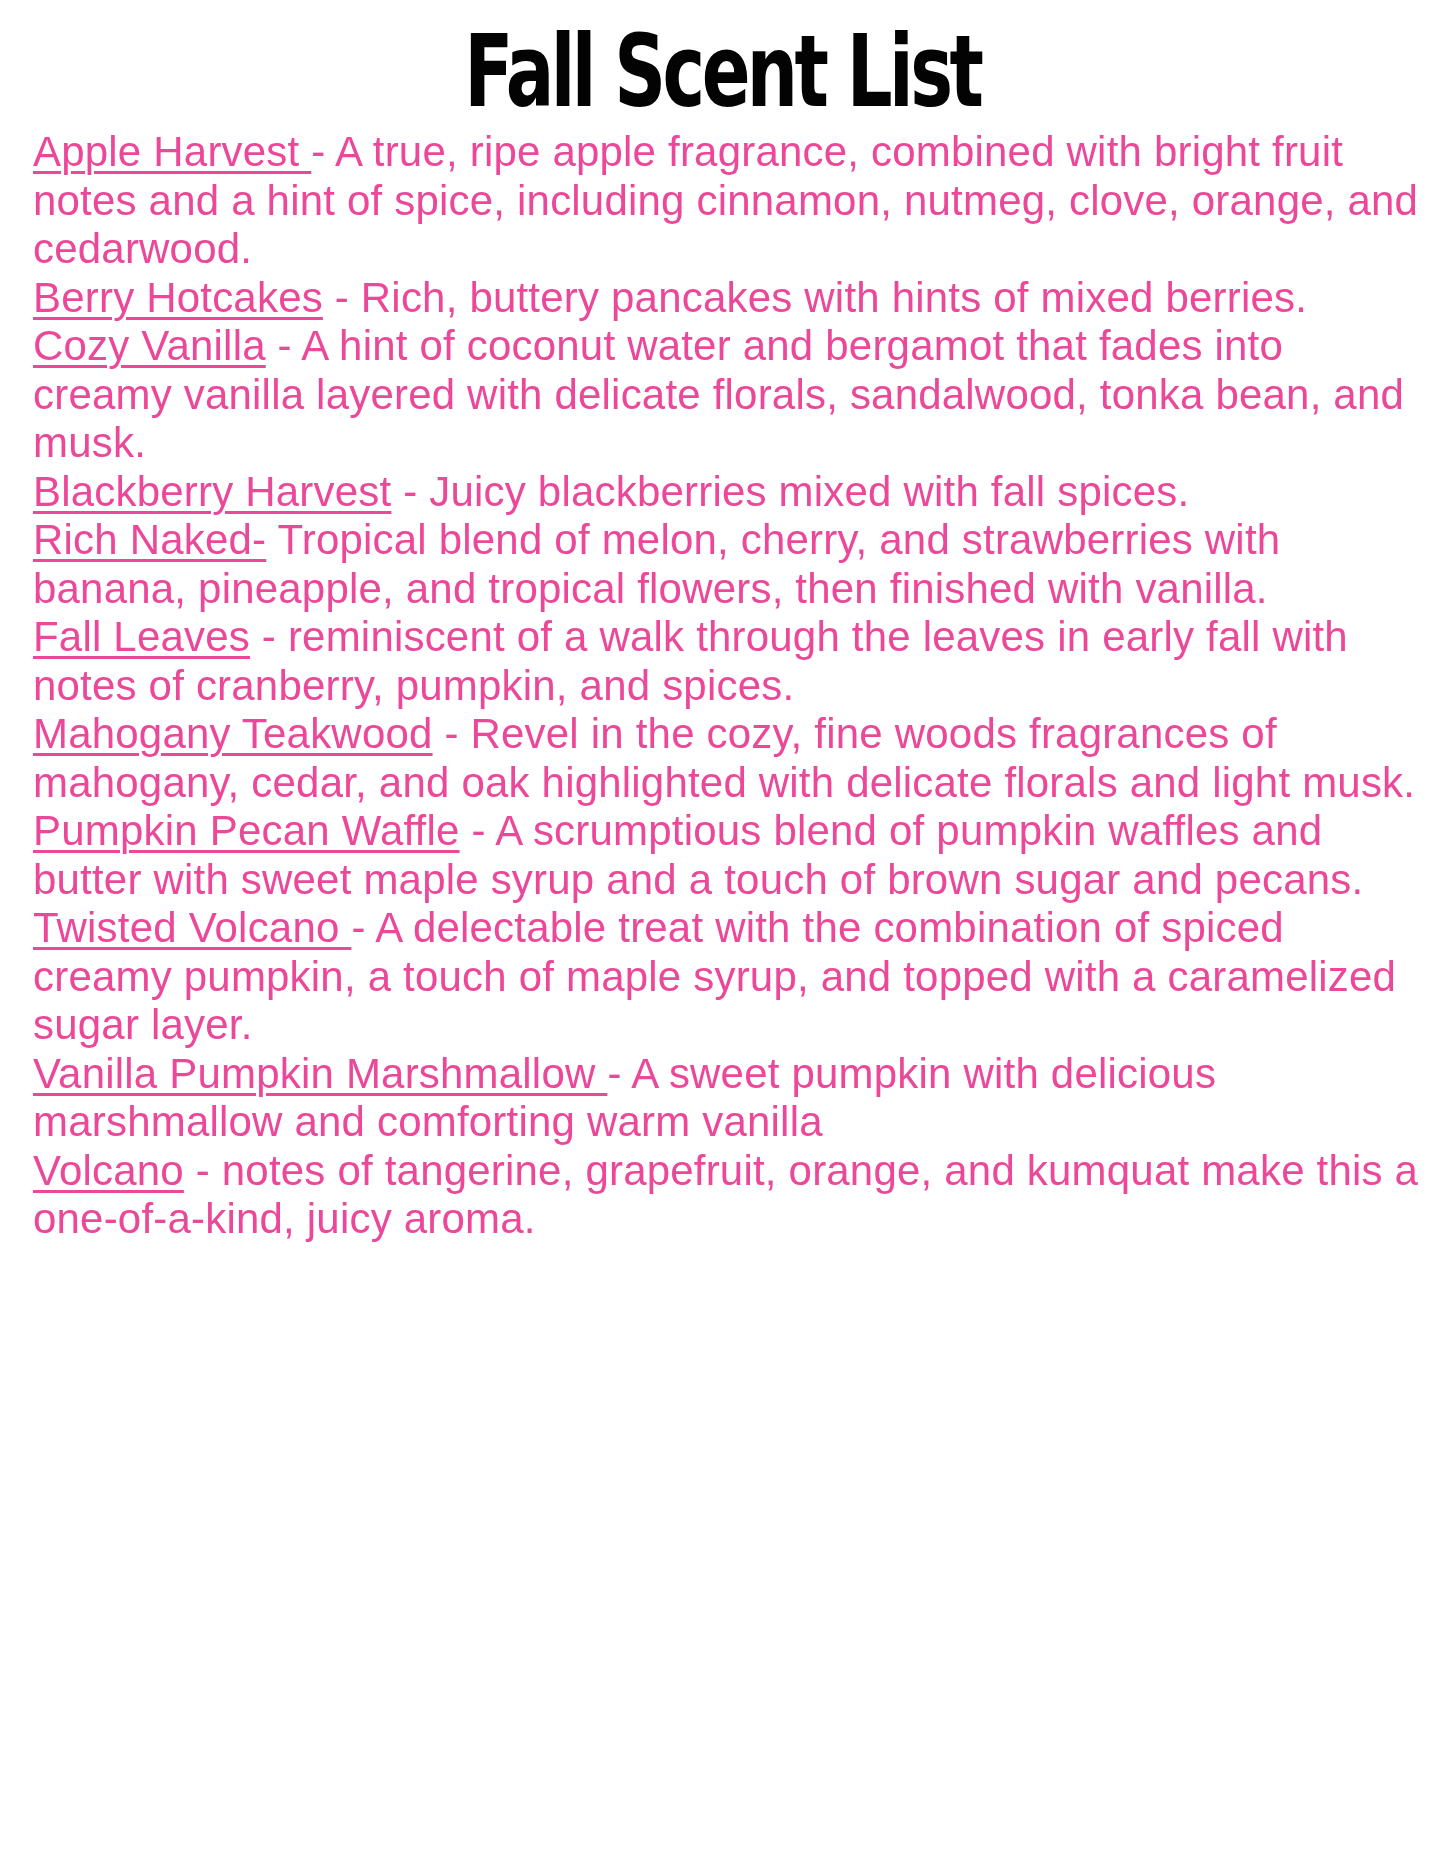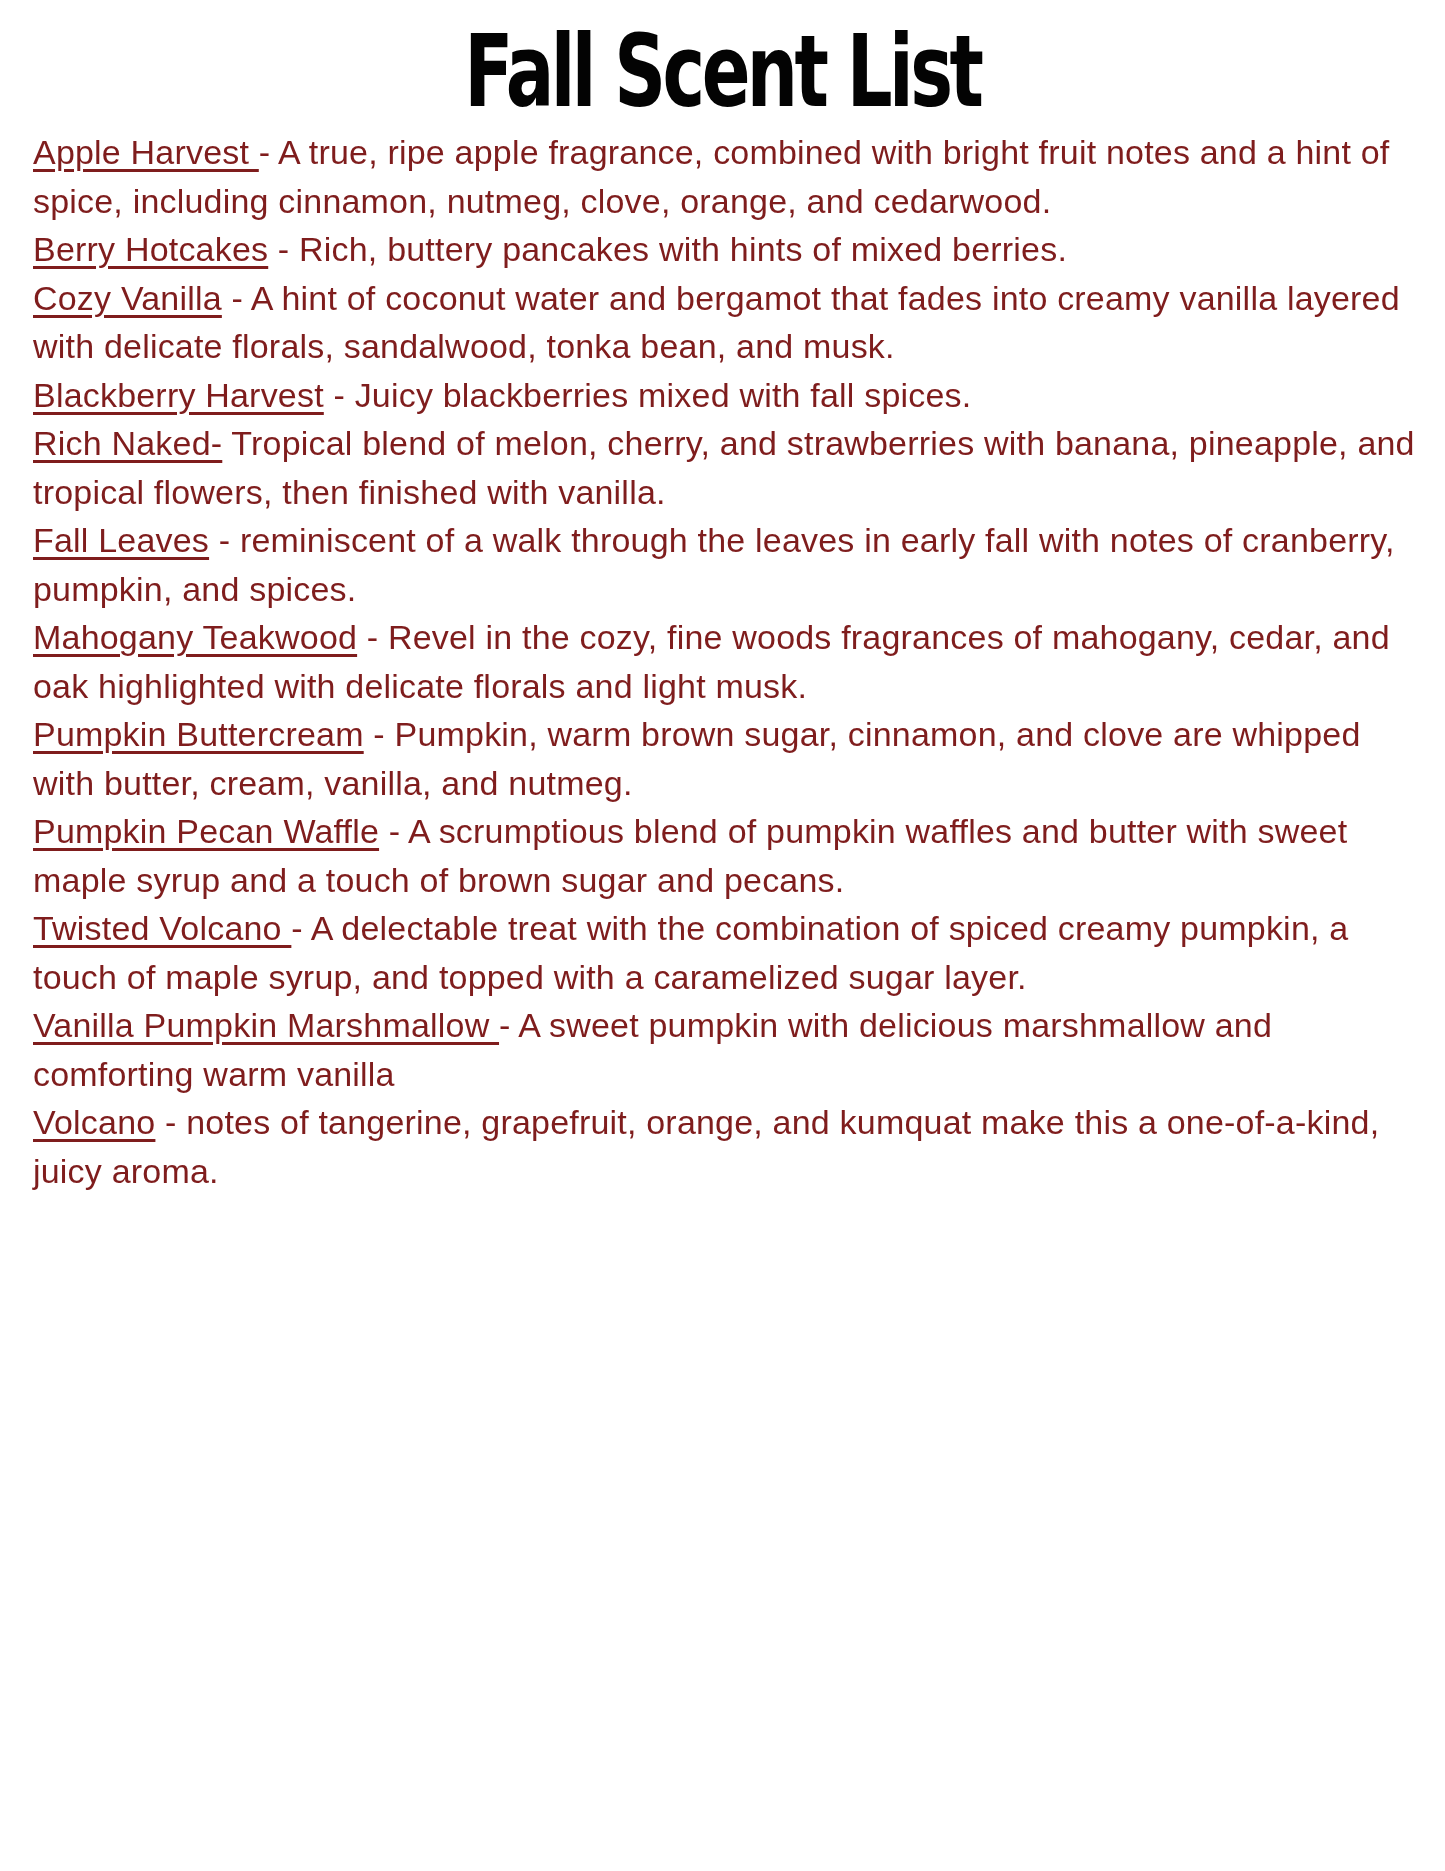--- a/index.html
+++ b/index.html
@@ -32,24 +32,24 @@
     transform: scaleX(0.72);
     transform-origin: 50% 50%;
     color: #030303;
   }
   .scent-list {
     padding: 6px 26px 0 33px;
     max-width: 1395px;
   }
   .scent {
     margin: 0;
-    font-size: 34px;
+    font-size: 42px;
     line-height: 48.5px;
     letter-spacing: 0.2px;
-    color: #7f1d1d;
+    color: #ec4899;
   }
   .scent-name {
     text-decoration: underline;
     text-decoration-thickness: 3px;
     text-underline-offset: 5px;
   }
   .scent-sep, .scent-desc {
     text-decoration: none;
   }
 </style>
@@ -60,19 +60,18 @@
   <h1 class="doc-title"><span class="title-inner">Fall Scent List</span></h1>
 
   <div class="scent-list">
     <p class="scent"><span class="scent-name">Apple Harvest </span><span class="scent-sep">- </span><span class="scent-desc">A true, ripe apple fragrance, combined with bright fruit notes and a hint of spice, including cinnamon, nutmeg, clove, orange, and cedarwood.</span></p>
     <p class="scent"><span class="scent-name">Berry Hotcakes</span><span class="scent-sep"> - </span><span class="scent-desc">Rich, buttery pancakes with hints of mixed berries.</span></p>
     <p class="scent"><span class="scent-name">Cozy Vanilla</span><span class="scent-sep"> - </span><span class="scent-desc">A hint of coconut water and bergamot that fades into creamy vanilla layered with delicate florals, sandalwood, tonka bean, and musk.</span></p>
     <p class="scent"><span class="scent-name">Blackberry Harvest</span><span class="scent-sep"> - </span><span class="scent-desc">Juicy blackberries mixed with fall spices.</span></p>
     <p class="scent"><span class="scent-name">Rich Naked-</span><span class="scent-sep"> </span><span class="scent-desc">Tropical blend of melon, cherry, and strawberries with banana, pineapple, and tropical flowers, then finished with vanilla.</span></p>
     <p class="scent"><span class="scent-name">Fall Leaves</span><span class="scent-sep"> - </span><span class="scent-desc">reminiscent of a walk through the leaves in early fall with notes of cranberry, pumpkin, and spices.</span></p>
     <p class="scent"><span class="scent-name">Mahogany Teakwood</span><span class="scent-sep"> - </span><span class="scent-desc">Revel in the cozy, fine woods fragrances of mahogany, cedar, and oak highlighted with delicate florals and light musk.</span></p>
-    <p class="scent"><span class="scent-name">Pumpkin Buttercream</span><span class="scent-sep"> - </span><span class="scent-desc">Pumpkin, warm brown sugar, cinnamon, and clove are whipped with butter, cream, vanilla, and nutmeg.</span></p>
     <p class="scent"><span class="scent-name">Pumpkin Pecan Waffle</span><span class="scent-sep"> - </span><span class="scent-desc">A scrumptious blend of pumpkin waffles and butter with sweet maple syrup and a touch of brown sugar and pecans.</span></p>
     <p class="scent"><span class="scent-name">Twisted Volcano </span><span class="scent-sep">- </span><span class="scent-desc">A delectable treat with the combination of spiced creamy pumpkin, a touch of maple syrup, and topped with a caramelized sugar layer.</span></p>
     <p class="scent"><span class="scent-name">Vanilla Pumpkin Marshmallow </span><span class="scent-sep">- </span><span class="scent-desc">A sweet pumpkin with delicious marshmallow and comforting warm vanilla</span></p>
     <p class="scent"><span class="scent-name">Volcano</span><span class="scent-sep"> - </span><span class="scent-desc">notes of tangerine, grapefruit, orange, and kumquat make this a one-of-a-kind, juicy aroma.</span></p>
   </div>
 </div>
 
 </body></html>

